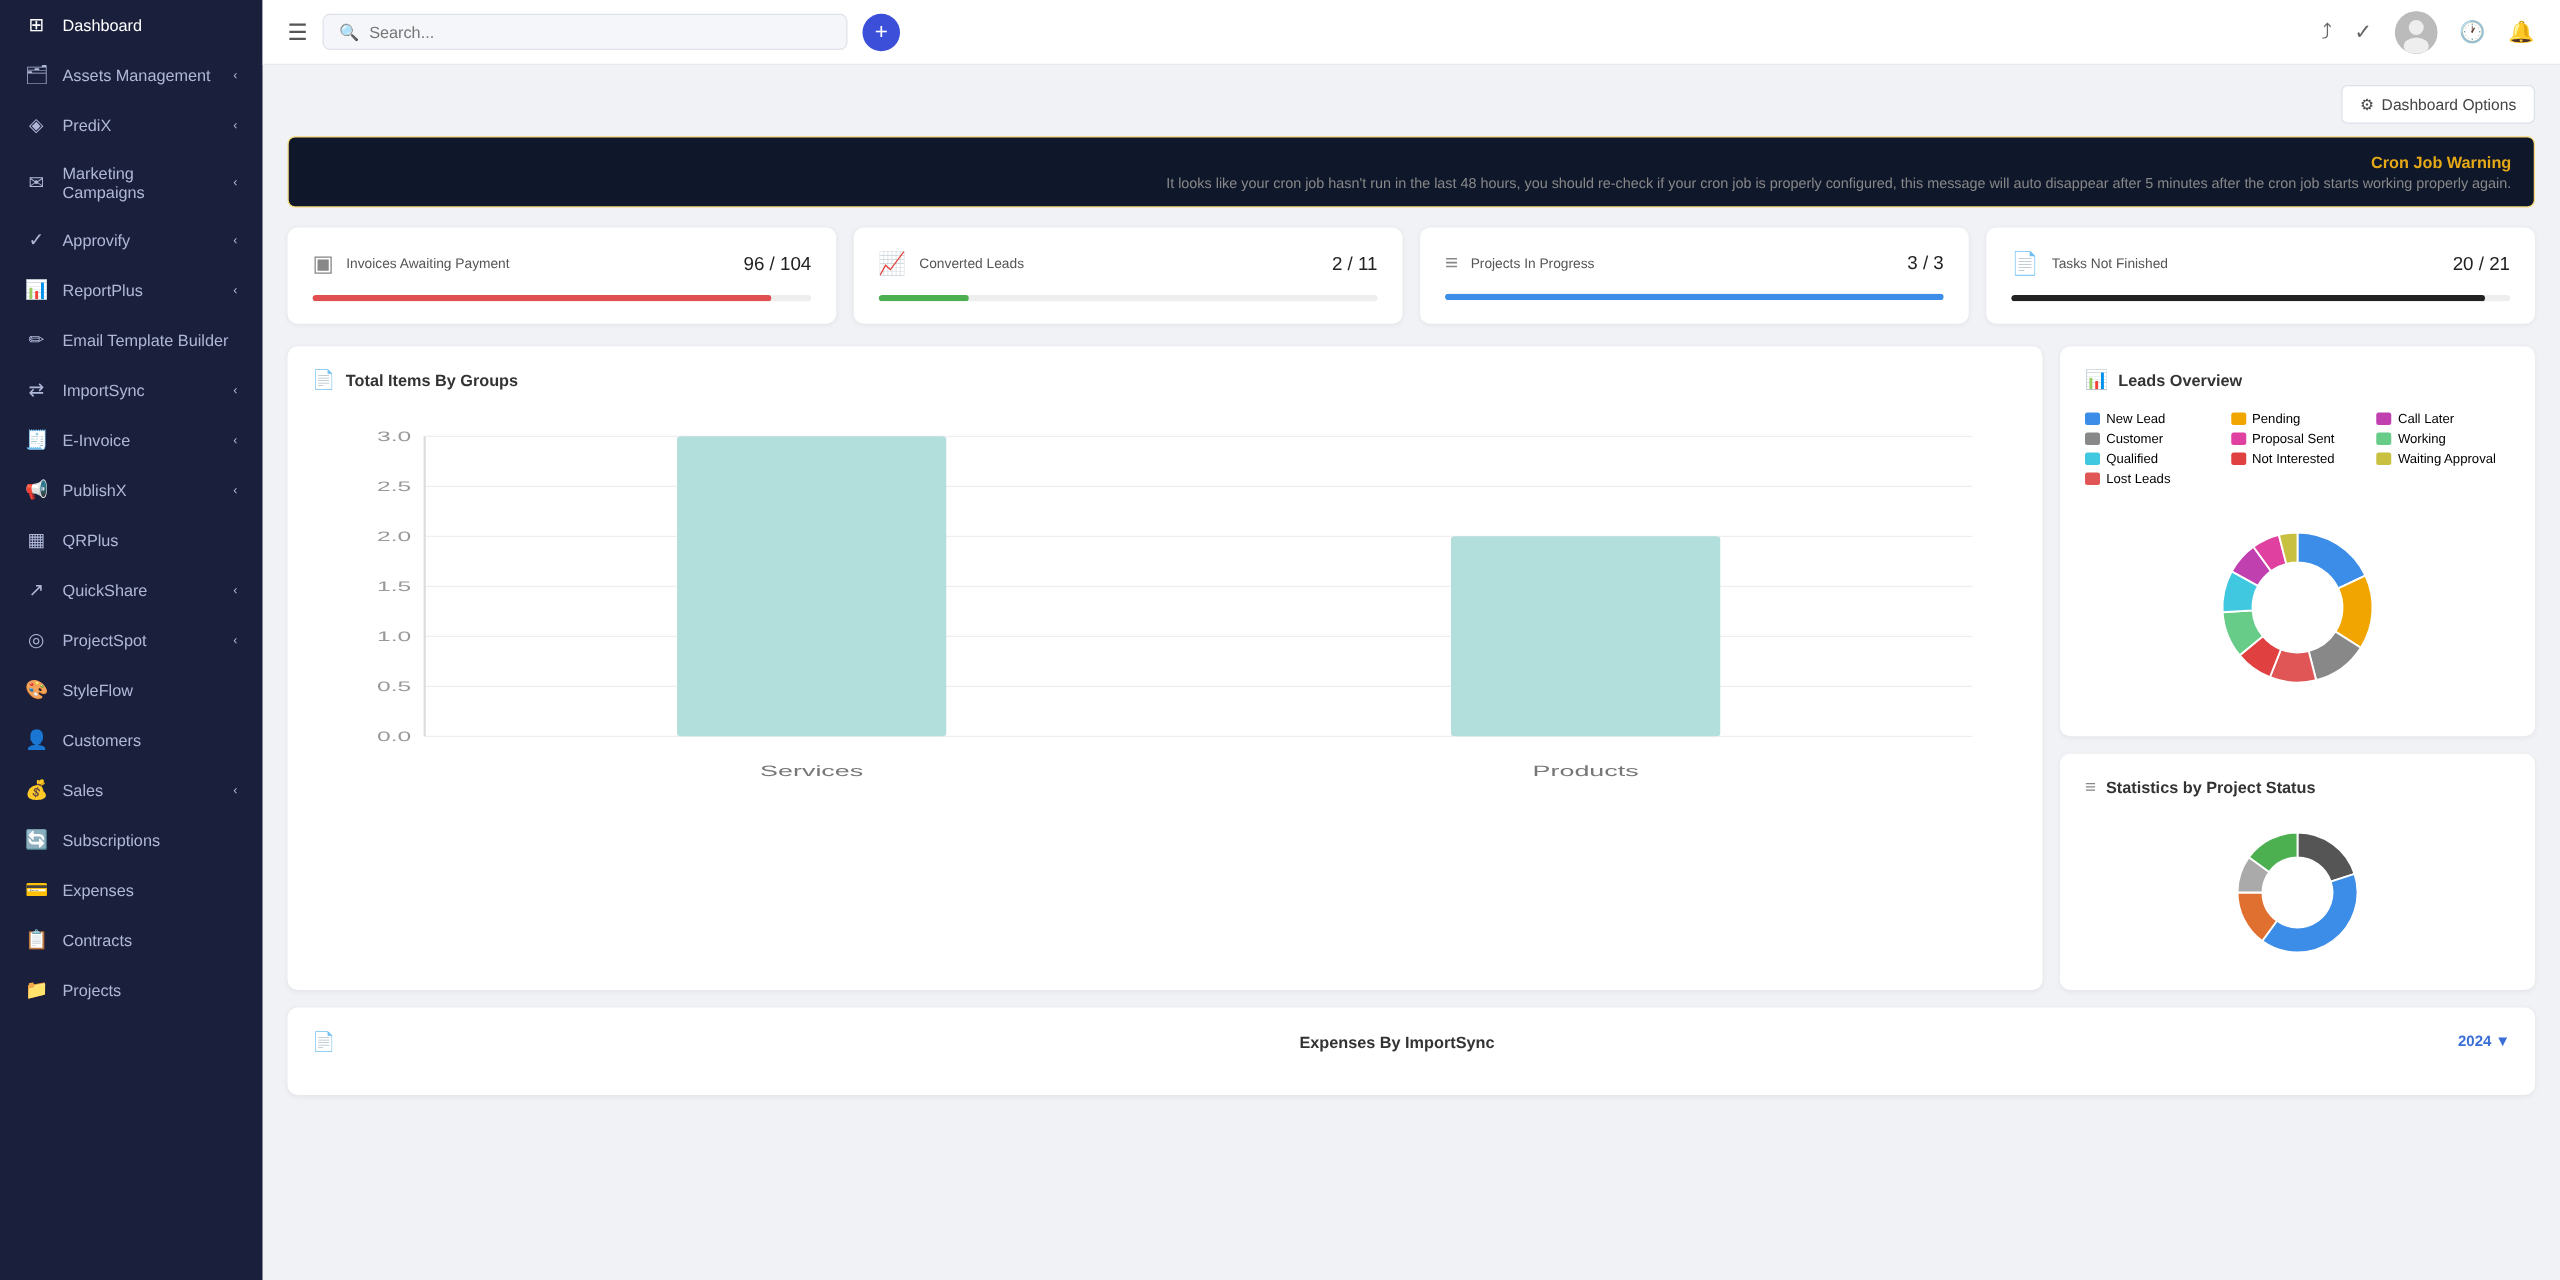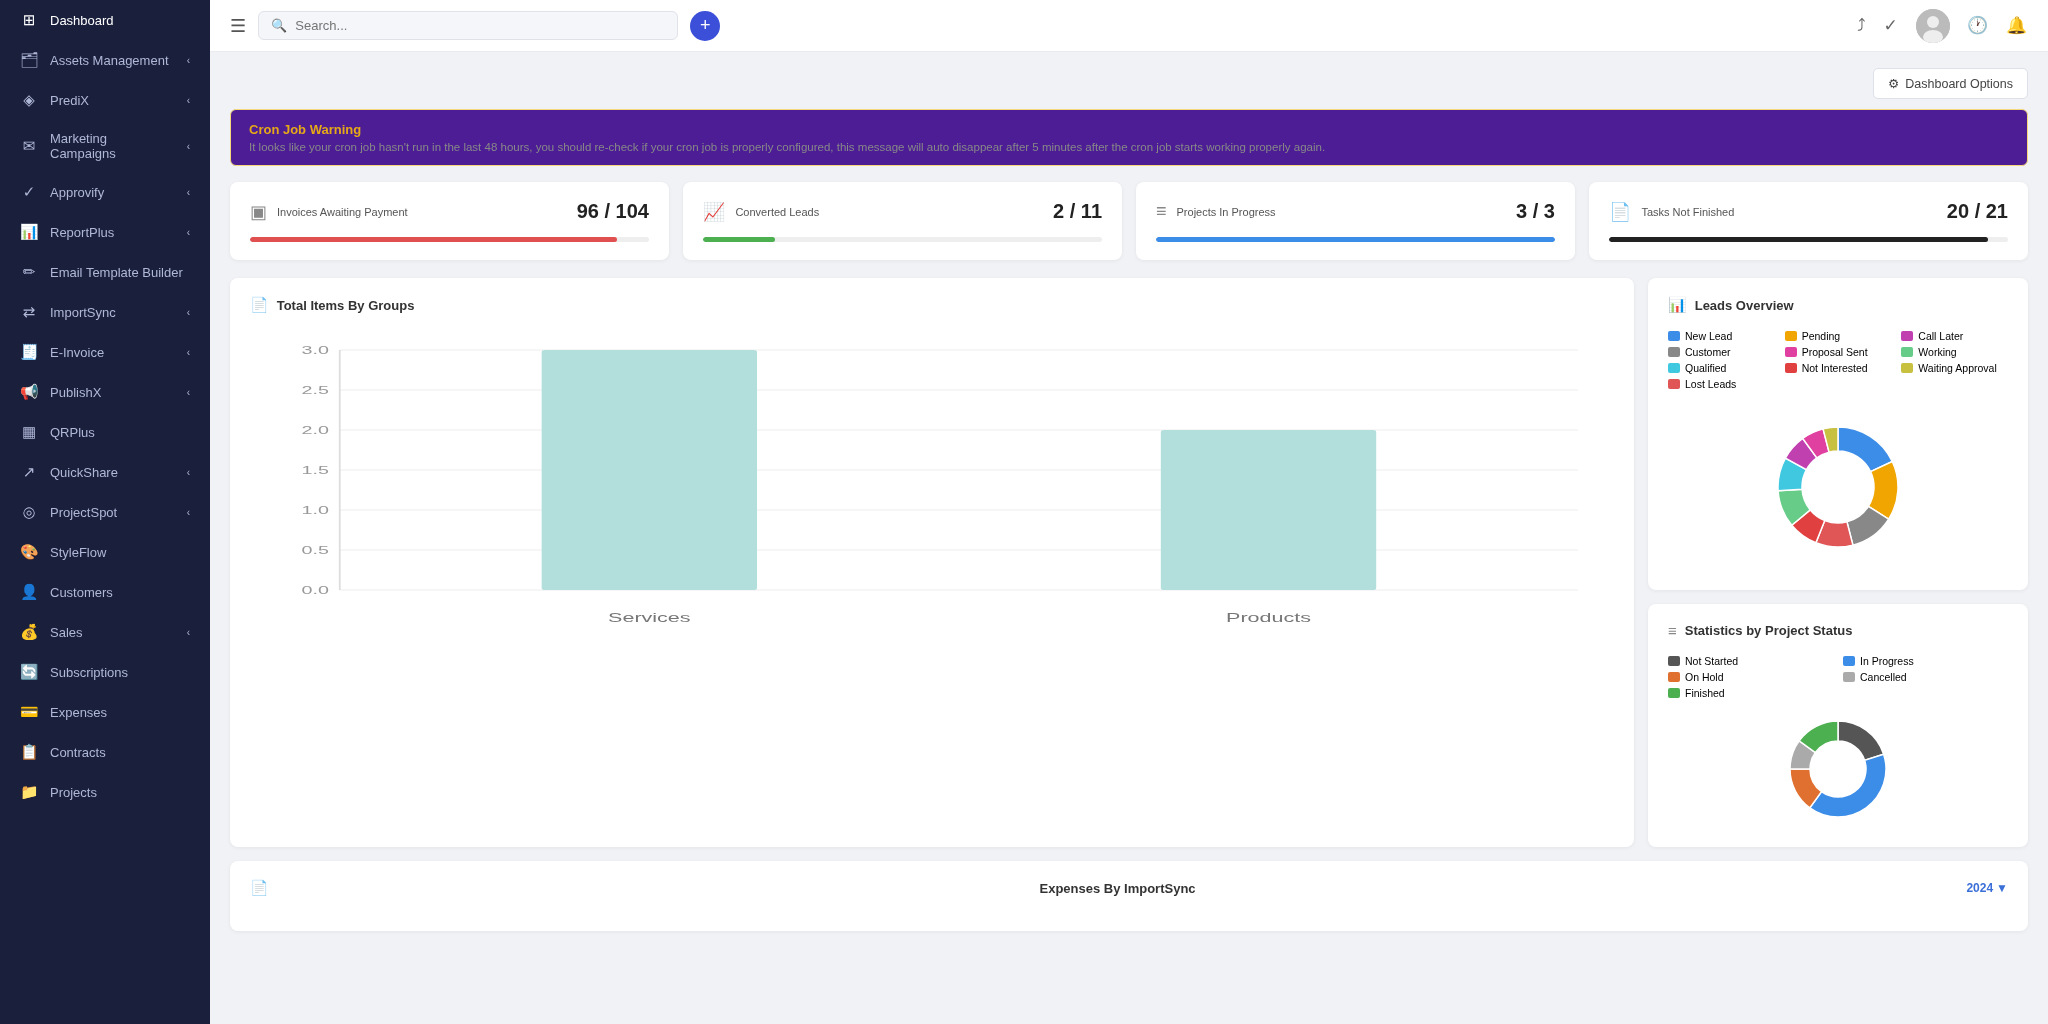--- a/index.html
+++ b/index.html
@@ -94,25 +94,26 @@
 
     
     #content {
       flex: 1;
       overflow-y: auto;
       padding: 16px 20px;
     }
 
     
     #warning-banner {
-      background: #4c1d95;
+      background: #0f172a;
       border: 1px solid #f5d87a;
       border-radius: 6px;
       padding: 12px 18px;
       margin-bottom: 16px;
+      text-align: right;
     }
     #warning-title { font-weight: 700; color: #e6a817; font-size: 13px; margin-bottom: 4px; }
     #warning-text { color: #888; font-size: 11.5px; }
 
     
     #dashboard-options-row {
       display: flex;
       justify-content: flex-end;
       margin-bottom: 10px;
     }
@@ -142,21 +143,21 @@
     }
     .kpi-card-header {
       display: flex;
       align-items: center;
       justify-content: space-between;
       margin-bottom: 14px;
     }
     .kpi-card-left { display: flex; align-items: center; gap: 10px; }
     .kpi-card-icon { font-size: 18px; color: #888; }
     .kpi-card-title { font-size: 11px; color: #555; font-weight: 500; }
-    .kpi-card-value { font-size: 20px; font-weight: 700; color: #222; white-space: nowrap; }
+    .kpi-card-value { font-size: 15px; font-weight: 400; color: #222; white-space: nowrap; }
     .kpi-bar-track { height: 5px; background: #eee; border-radius: 3px; overflow: hidden; }
     .kpi-bar-fill { height: 100%; border-radius: 3px; }
 
     
     #charts-row {
       display: grid;
       grid-template-columns: 1fr 380px;
       gap: 14px;
     }
     .chart-card {
@@ -509,42 +510,20 @@
                 <path d="M70.07860677010868,26.885010332282143 A60,60 0 0 1 84.99999999999999,25 L85,49 A36,36 0 0 0 76.0471640620652,50.13100619936929 Z" fill="#c8c040" stroke="#fff" stroke-width="1.5"></path>
               </svg>
           </div>
         </div>
 
         <div class="chart-card">
           <div class="chart-card-header">
             <span class="chart-card-icon">≡</span>
             <span>Statistics by Project Status</span>
           </div>
-          <div class="project-stats-legend" id="project-stats-legend">
-              <div class="legend-entry">
-                <div class="legend-dot" style="background:#555;"></div>
-                <span>Not Started</span>
-              </div>
-              <div class="legend-entry">
-                <div class="legend-dot" style="background:#3b8de8;"></div>
-                <span>In Progress</span>
-              </div>
-              <div class="legend-entry">
-                <div class="legend-dot" style="background:#e07030;"></div>
-                <span>On Hold</span>
-              </div>
-              <div class="legend-entry">
-                <div class="legend-dot" style="background:#aaa;"></div>
-                <span>Cancelled</span>
-              </div>
-              <div class="legend-entry">
-                <div class="legend-dot" style="background:#4caf50;"></div>
-                <span>Finished</span>
-              </div>
-            </div>
           <div style="display:flex;justify-content:center;margin-top:10px;">
             <svg id="project-donut" width="120" height="120" viewBox="0 0 120 120">
                 <path d="M60,12 A48,48 0 0 1 105.65071278216737,45.16718427000252 L86.6295824562643,51.347524157501475 A28,28 0 0 0 60,32 Z" fill="#555" stroke="#fff" stroke-width="1.5"></path>
                 <path d="M105.65071278216737,45.16718427000252 A48,48 0 0 1 31.786307889961293,98.83281572999748 L43.54201293581076,82.65247584249853 A28,28 0 0 0 86.6295824562643,51.347524157501475 Z" fill="#3b8de8" stroke="#fff" stroke-width="1.5"></path>
                 <path d="M31.786307889961293,98.83281572999748 A48,48 0 0 1 12,60.00000000000001 L32,60 A28,28 0 0 0 43.54201293581076,82.65247584249853 Z" fill="#e07030" stroke="#fff" stroke-width="1.5"></path>
                 <path d="M12,60.00000000000001 A48,48 0 0 1 21.167184270002515,31.786307889961293 L37.34752415750147,43.54201293581076 A28,28 0 0 0 32,60 Z" fill="#aaa" stroke="#fff" stroke-width="1.5"></path>
                 <path d="M21.167184270002515,31.786307889961293 A48,48 0 0 1 59.99999999999999,12 L59.99999999999999,32 A28,28 0 0 0 37.34752415750147,43.54201293581076 Z" fill="#4caf50" stroke="#fff" stroke-width="1.5"></path>
               </svg>
           </div>
         </div>

